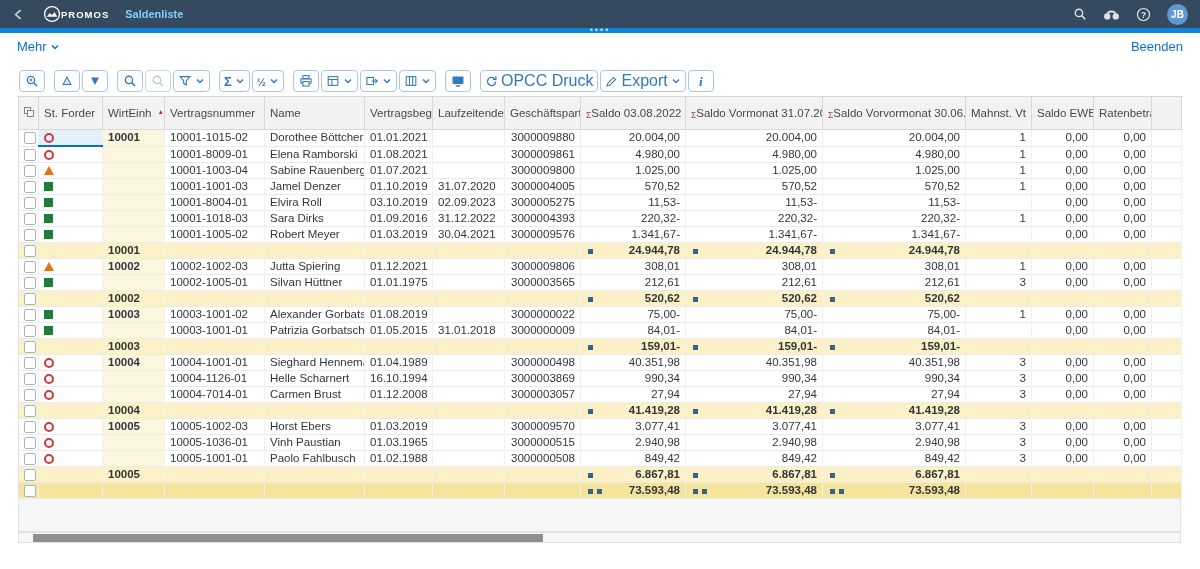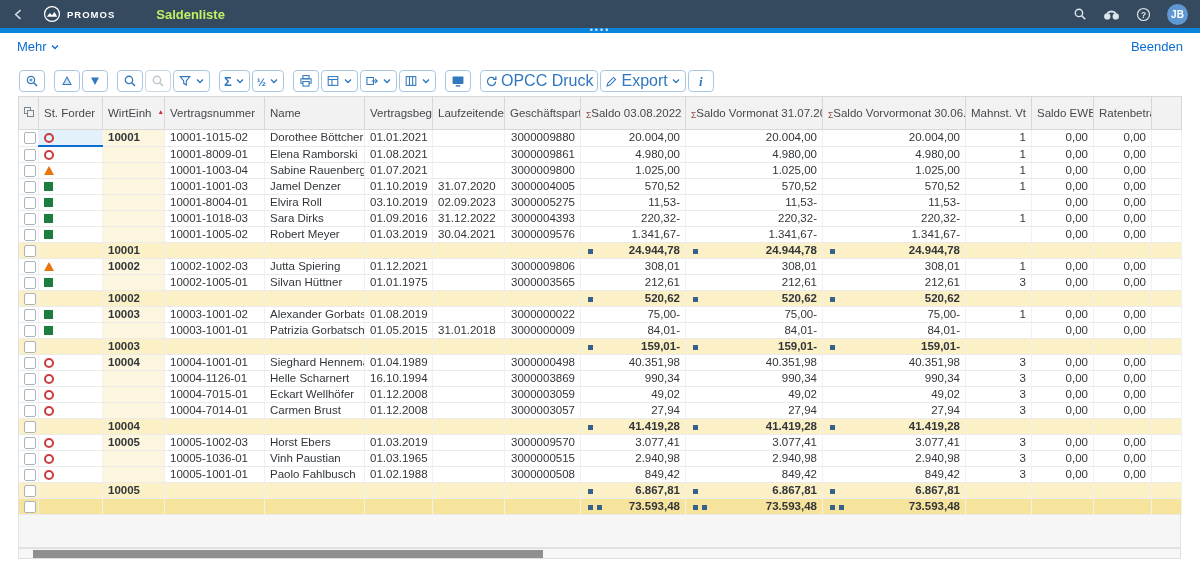--- a/index.html
+++ b/index.html
@@ -5,23 +5,23 @@
   * { box-sizing: border-box; margin: 0; padding: 0; }
   body {
     width: 1200px; height: 569px; overflow: hidden;
     font-family: "Liberation Sans", sans-serif;
     background: #fff; color: #32363a;
   }
   
   .shell { height: 28px; background: #354a5f; display: flex; align-items: center; padding: 0 12px; color: #fff; }
   .shell-left { display: flex; align-items: center; gap: 14px; }
   .back-btn { color: #cfd9e2; display: flex; align-items: center; cursor: pointer; }
-  .logo { display: flex; align-items: center; gap: 6px; margin-left: 4px; }
+  .logo { display: flex; align-items: center; gap: 0; margin-left: 4px; }
   .logo-text { font-size: 9.5px; font-weight: bold; letter-spacing: 1px; color: #fff; }
-  .shell-title { font-size: 13px; font-weight: 600; margin-left: 27px; color: #bef264; }
+  .shell-title { font-size: 11px; font-weight: 600; margin-left: 2px; color: #7dd3fc; }
   .shell-right { margin-left: auto; display: flex; align-items: center; gap: 16px; }
   .shell-ico { color: #dde5ec; display: flex; align-items: center; cursor: pointer; }
   .avatar { width: 21px; height: 21px; border-radius: 50%; background: #5f98d3; color: #fff;
     font-size: 10px; font-weight: bold; display: flex; align-items: center; justify-content: center; }
   
   .accent { height: 5px; background: #0c84dc; position: relative; }
   .grip { position: absolute; left: 50%; top: -2px; transform: translateX(-50%);
     color: rgba(255,255,255,.75); font-size: 9px; letter-spacing: 2px; line-height: 9px; }
   
   .subbar { height: 27px; display: flex; align-items: center; justify-content: space-between; padding: 0 17px; gap: 14px; }
@@ -592,37 +592,20 @@
           <td class="r">990,34</td>
           <td class="r">3</td>
           <td class="r">0,00</td>
           <td class="r">0,00</td>
           <td></td>
         </tr>
         <tr>
           <td><span class="cb"></span></td>
           <td><span class="st-red"></span></td>
           <td class="we-cell"></td>
-          <td>10004-7015-01</td>
-          <td>Eckart Wellhöfer</td>
-          <td>01.12.2008</td>
-          <td></td>
-          <td class="r">3000003059</td>
-          <td class="r">49,02</td>
-          <td class="r">49,02</td>
-          <td class="r">49,02</td>
-          <td class="r">3</td>
-          <td class="r">0,00</td>
-          <td class="r">0,00</td>
-          <td></td>
-        </tr>
-        <tr>
-          <td><span class="cb"></span></td>
-          <td><span class="st-red"></span></td>
-          <td class="we-cell"></td>
           <td>10004-7014-01</td>
           <td>Carmen Brust</td>
           <td>01.12.2008</td>
           <td></td>
           <td class="r">3000003057</td>
           <td class="r">27,94</td>
           <td class="r">27,94</td>
           <td class="r">27,94</td>
           <td class="r">3</td>
           <td class="r">0,00</td>

